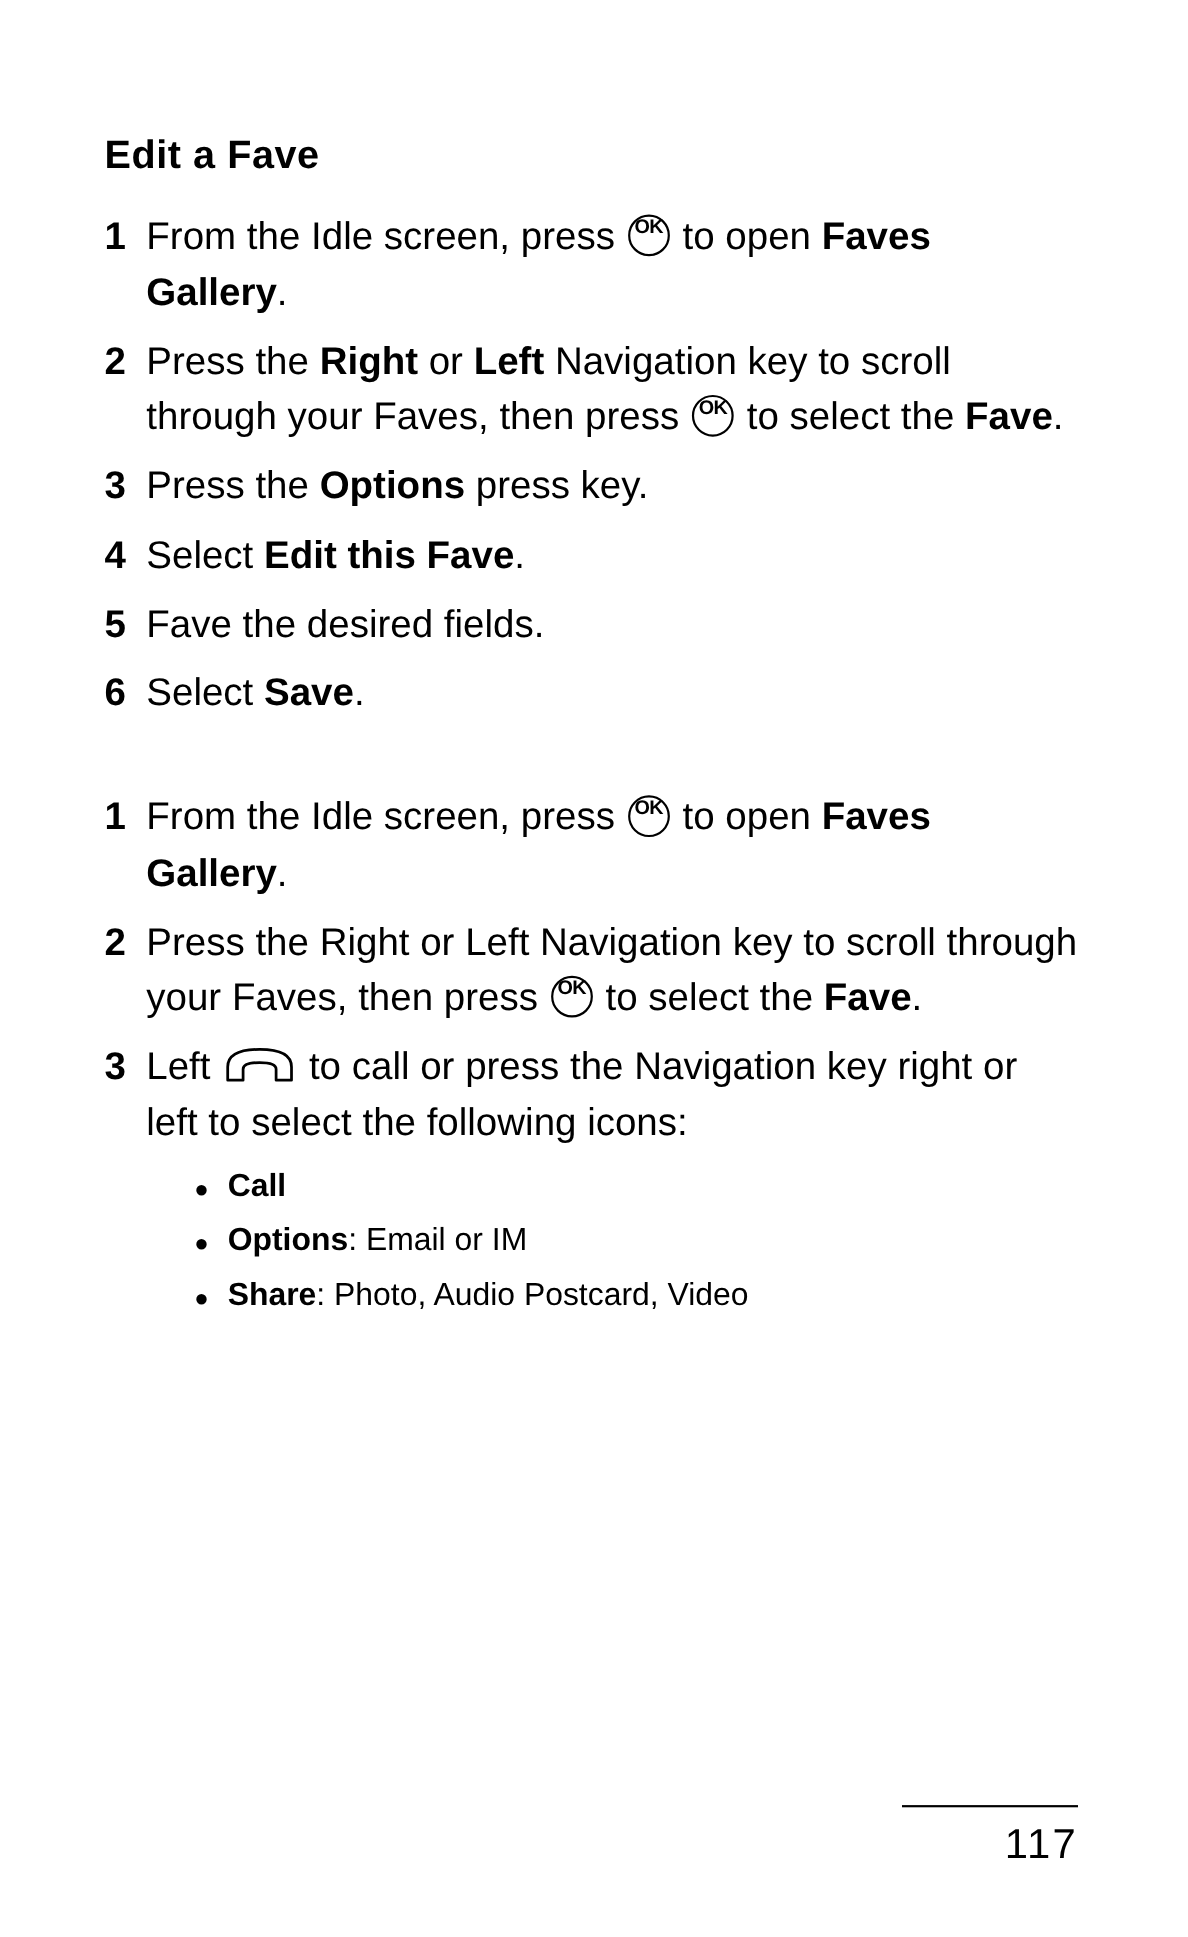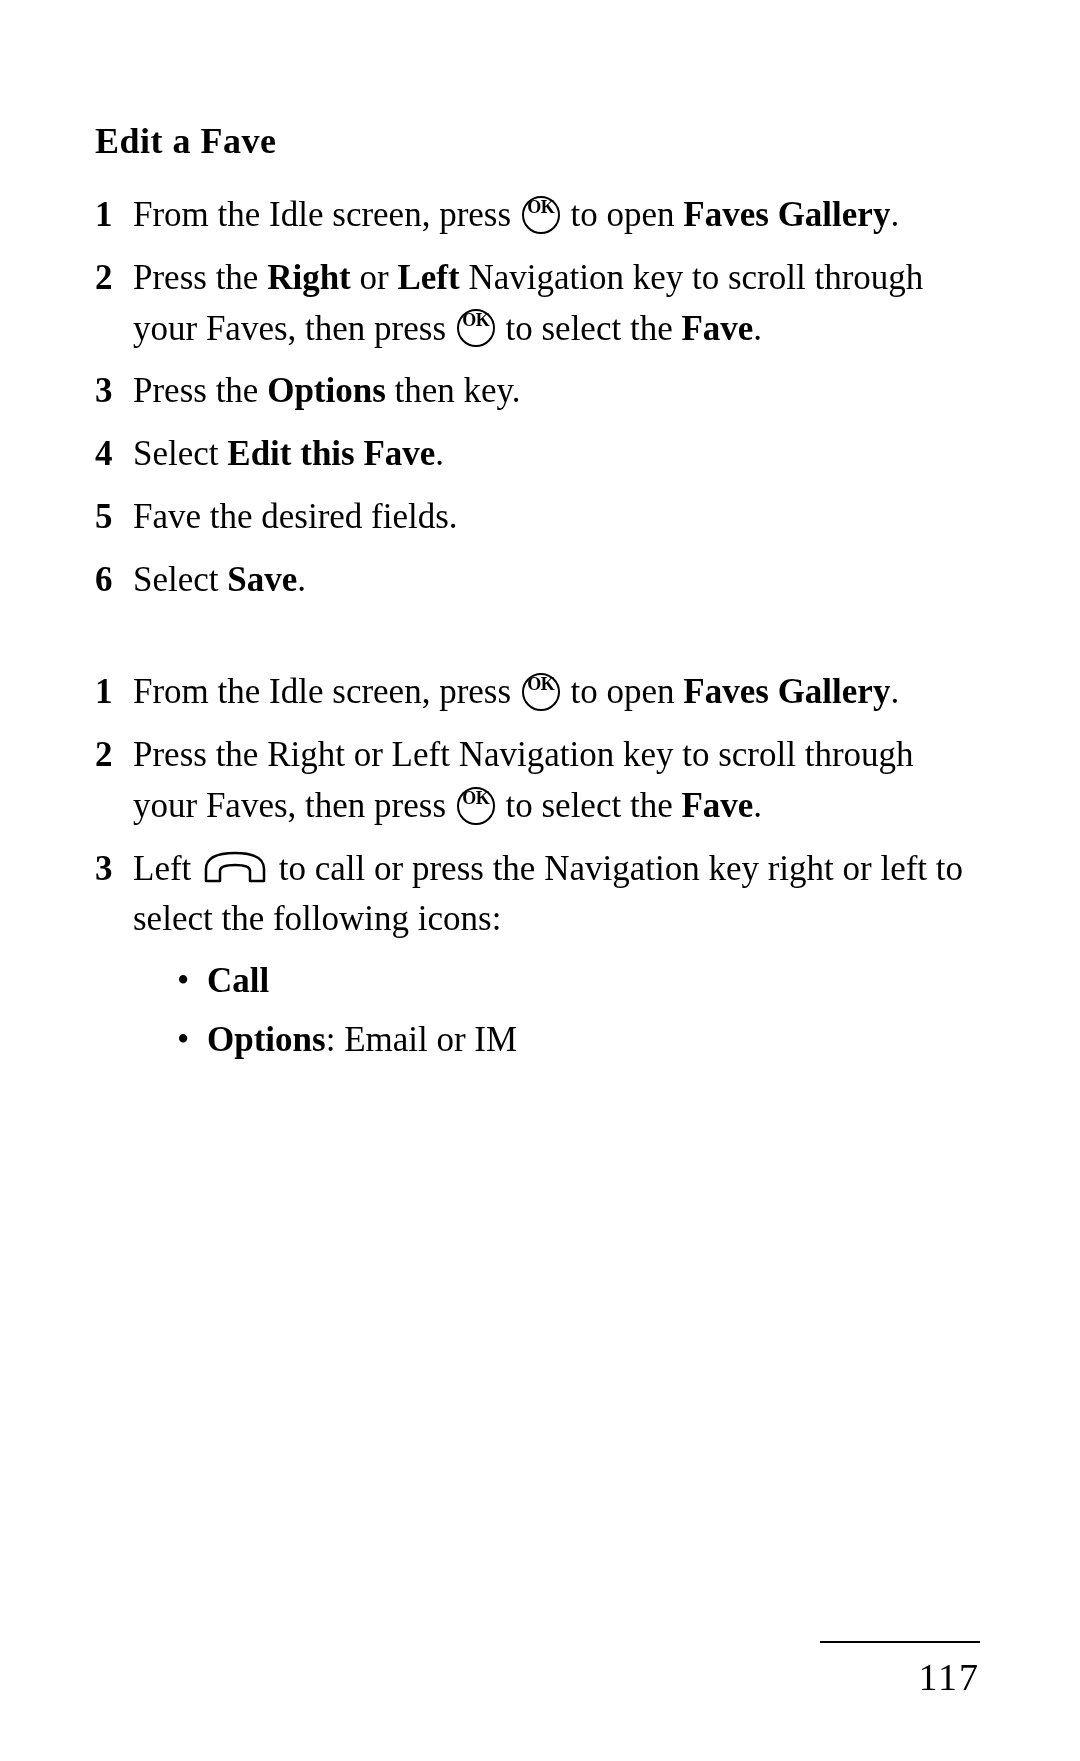--- a/index.html
+++ b/index.html
@@ -10,21 +10,20 @@
     background: #fff;
     font-family: "Arial", "Helvetica", sans-serif;
     color: #000;
   }
   .page {
     position: relative;
     width: 1080px;
     height: 1761px;
     box-sizing: border-box;
     padding: 120px 100px 67px 95px;
-    font-family: Liberation Serif, serif;
   }
   .section-heading {
     font-weight: 700;
     font-size: 36px;
     letter-spacing: 0.5px;
     margin-bottom: 28px;
   }
   ol.steps {
     list-style: none;
     padding: 0;
@@ -79,21 +78,21 @@
     margin: 0 2px;
   }
   ul.bullets {
     list-style: none;
     padding: 0;
     margin: 10px 0 0 44px;
   }
   ul.bullets > li {
     position: relative;
     padding-left: 30px;
-    font-size: 35px;
+    font-size: 29px;
     line-height: 1.5;
     margin-bottom: 6px;
   }
   ul.bullets > li::before {
     content: "•";
     position: absolute;
     left: 0;
     top: 0;
     font-size: 35px;
   }
@@ -129,21 +128,21 @@
       <span class="bold">Faves Gallery</span><span>.</span>
     </li>
     <li>
       <span>Press the </span><span class="bold">Right</span><span> or </span><span class="bold">Left</span><span> Navigation key to scroll through your Faves, then press </span>
       <span class="icon-ok">
           <span class="icon-ok-text">OK</span>
         </span>
       <span> to select the </span><span class="bold">Fave</span><span>.</span>
     </li>
     <li>
-      <span>Press the </span><span class="bold">Options</span><span> then key.</span>
+      <span>Press the </span><span class="bold">Options</span><span> press key.</span>
     </li>
     <li>
       <span>Select </span><span class="bold">Edit this Fave</span><span>.</span>
     </li>
     <li>
       <span>Fave the desired fields.</span>
     </li>
     <li>
       <span>Select </span><span class="bold">Save</span><span>.</span>
     </li>
@@ -171,19 +170,20 @@
       <span class="icon-handset">
         <svg viewBox="0 0 66 40" width="66" height="40">
           <path d="M4 22 Q4 6 33 6 Q62 6 62 22 L62 34 L48 34 L48 24 Q48 18 33 18 Q18 18 18 24 L18 34 L4 34 Z" fill="none" stroke="#000" stroke-width="2.5" stroke-linejoin="round"></path>
         </svg>
       </span>
       <span> to call or press the Navigation key right or left to select the following icons:</span>
 
       <ul class="bullets">
         <li><span class="bold">Call</span></li>
         <li><span class="bold">Options</span><span>: Email or IM</span></li>
+        <li><span class="bold">Share</span><span>: Photo, Audio Postcard, Video</span></li>
       </ul>
     </li>
   </ol>
 
   <div class="footer-rule"></div>
   <div class="page-number">117</div>
 </div>
 
 </body></html>

